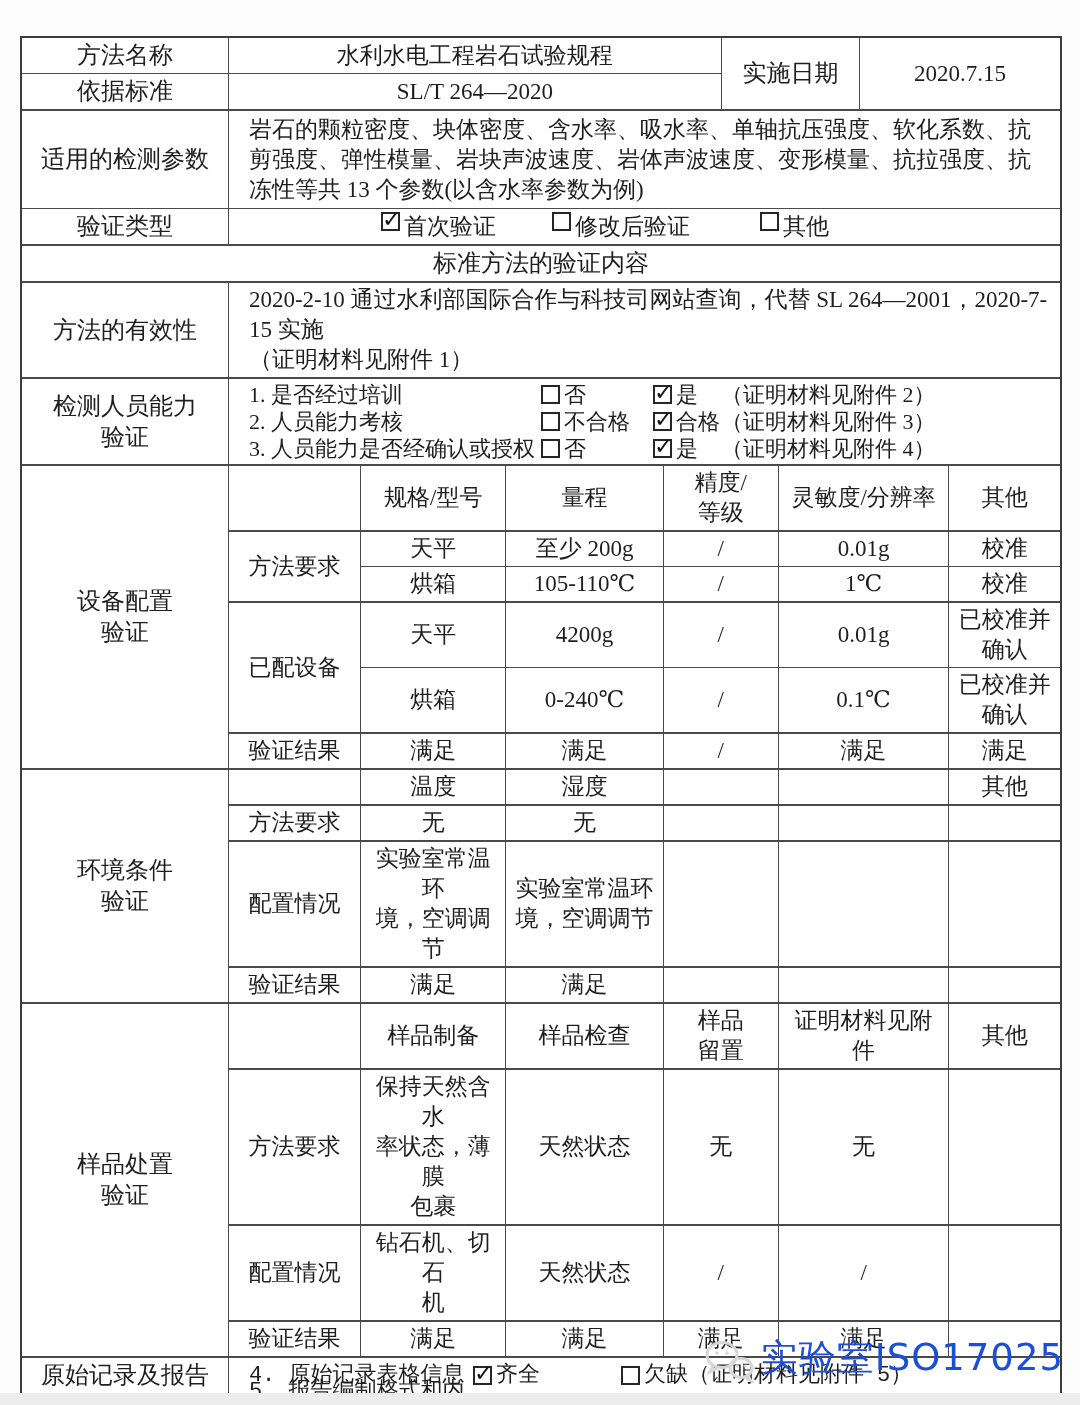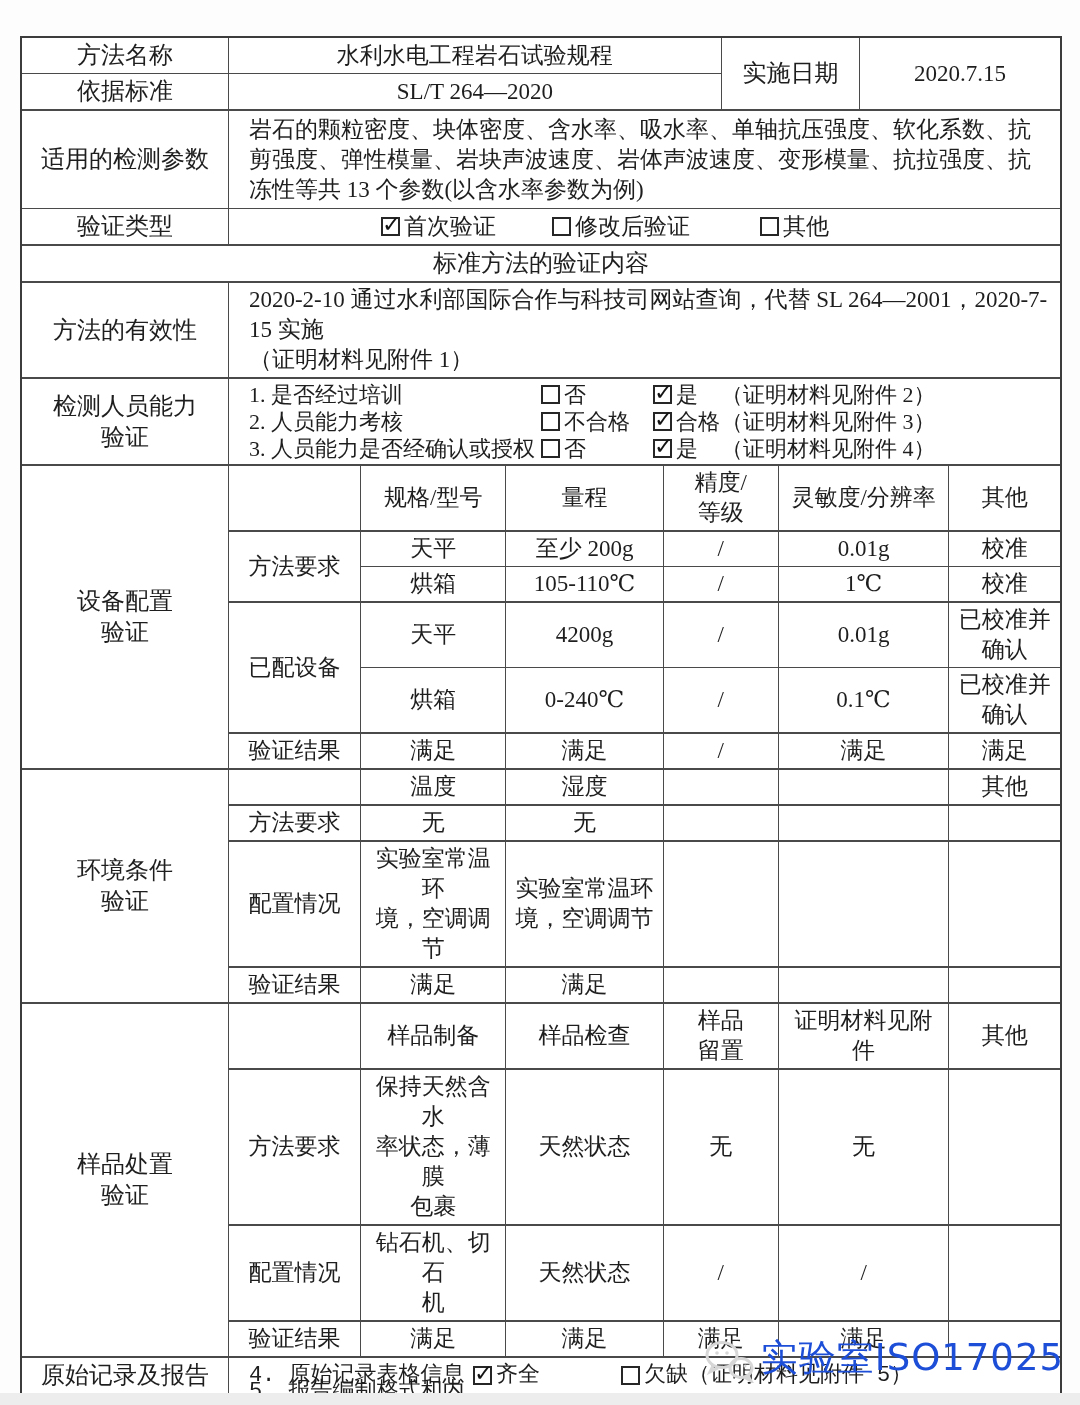--- a/index.html
+++ b/index.html
@@ -21,21 +21,21 @@
   [data-bind]{white-space:pre-line;}
   .params-text{font-size:24px;line-height:32px;text-align:justify;}
   .small{font-size:22px;line-height:27px;}
   
   .cb{display:inline-block;width:15px;height:15px;border:2px solid #262626;position:relative;
       margin-right:4px;vertical-align:-1px;background:#fff;flex:none;}
   .cb.checked::after{content:"✓";position:absolute;left:-1px;top:-10px;font-size:23px;
       font-weight:bold;color:#141414;font-family:"DejaVu Sans",sans-serif;}
   
   .type-row{display:flex;align-items:center;}
-  .type-row .opt{display:flex;align-items:center;white-space:nowrap;}
+  .type-row .opt{display:flex;white-space:nowrap;}
   .opt1{margin-left:132px;}.opt2{margin-left:56px;}.opt3{margin-left:70px;}
   
   .p-row{display:flex;align-items:center;height:27px;font-size:22px;}
   .p-q{width:292px;flex:none;}
   .p-col{display:flex;align-items:center;white-space:nowrap;flex:none;}
   .p-neg{width:112px;}.p-pos{width:68px;}
   
   .r-row{display:flex;align-items:center;height:31px;font-size:22px;font-family:Liberation Mono, monospace;}
   .r-q{width:224px;flex:none;}
   .r-pos{width:148px;flex:none;}

